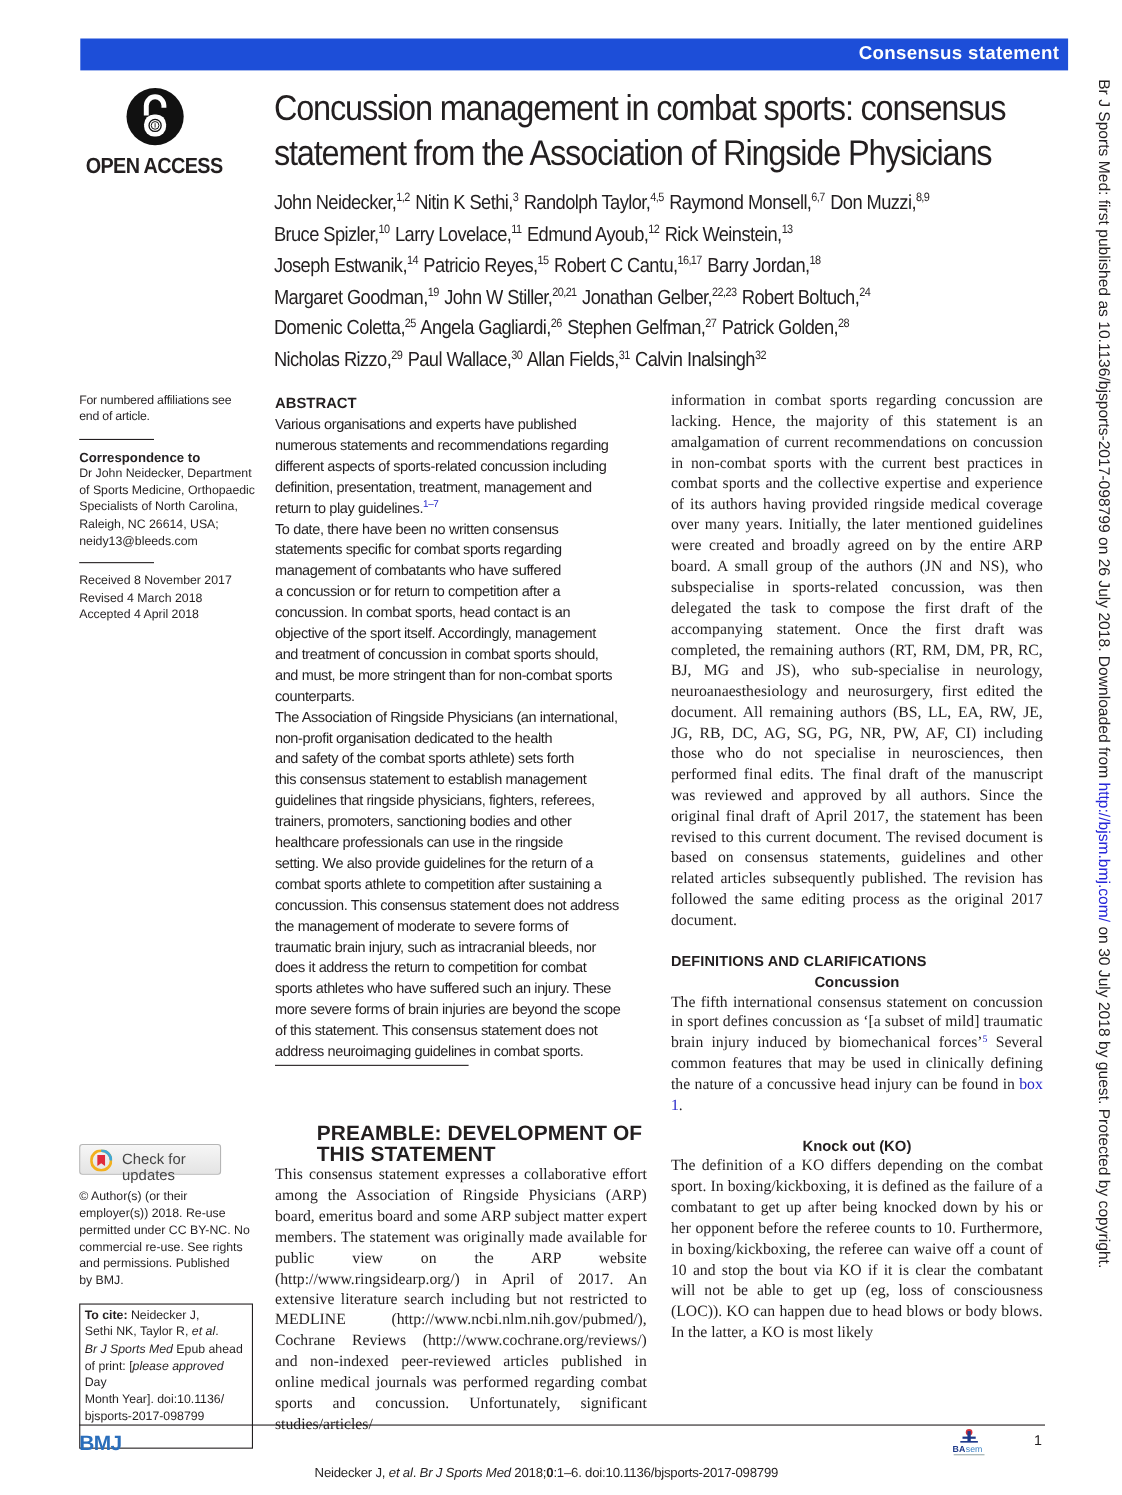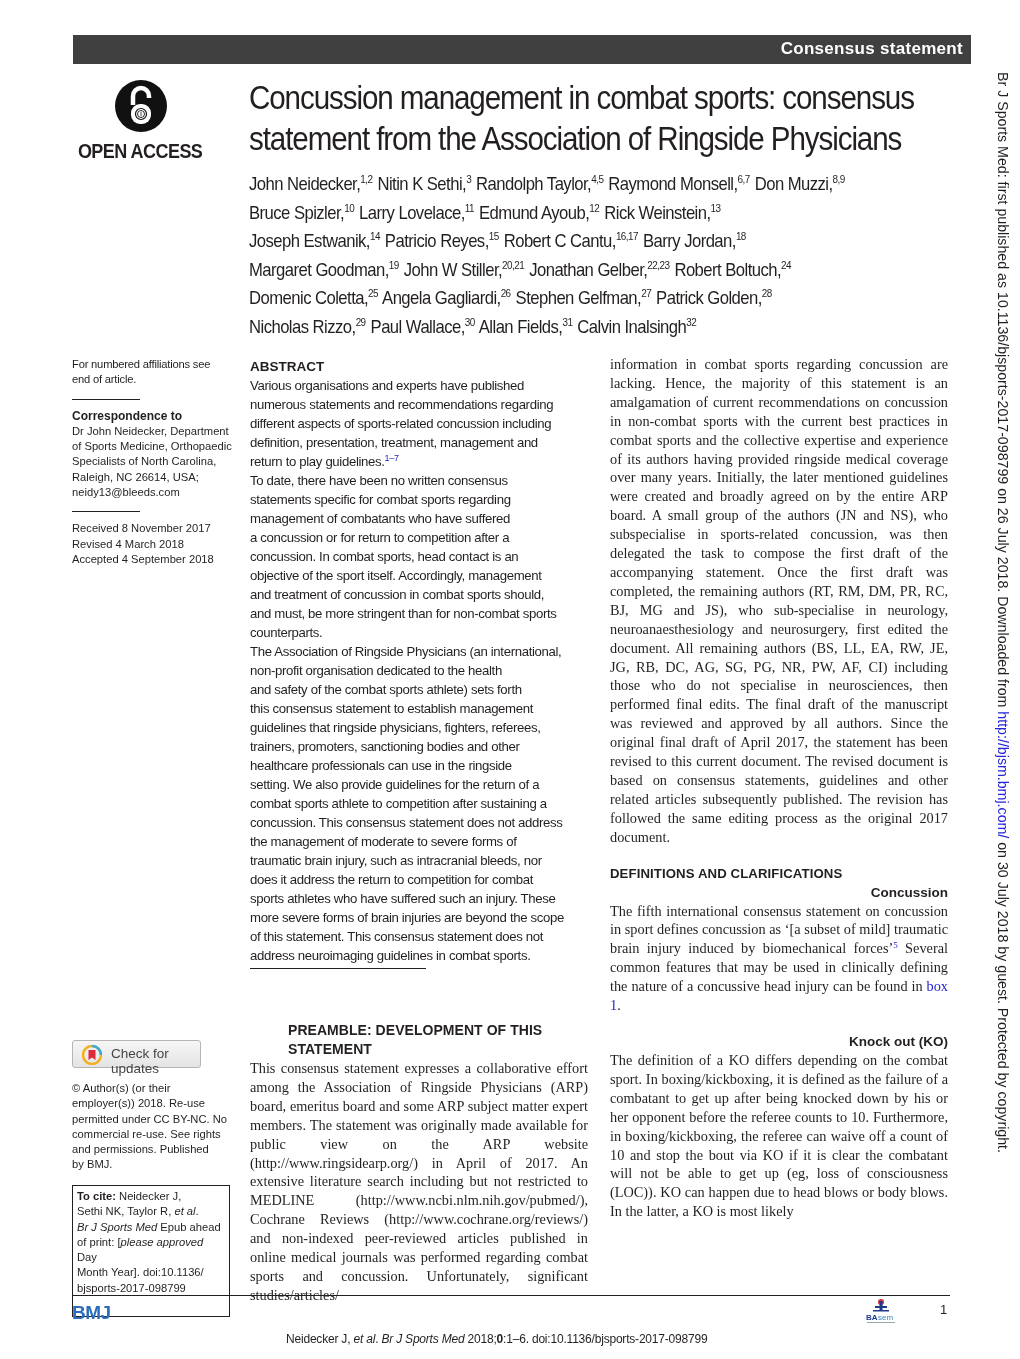--- a/index.html
+++ b/index.html
@@ -1,20 +1,20 @@
 <!DOCTYPE html>
 <html><head>
 <meta charset="utf-8">
 <style>
   html, body { margin: 0; padding: 0; background: #ffffff; }
   body { width: 1020px; height: 1359px; position: relative; overflow: hidden; color: #231f20; }
 
   .header-bar {
     position: absolute; left: 73px; top: 35px; width: 898px; height: 29px;
-    background: #404040;
+    background: #1d4ed8;
   }
   .header-bar span {
     position: absolute; right: 8px; top: 4px; color: #ffffff;
     font-family: "Liberation Sans", sans-serif; font-weight: bold; font-size: 17px; letter-spacing: 0.3px;
   }
 
   .oa { position: absolute; left: 68px; top: 78px; width: 145px; text-align: center; }
   .oa svg { display: block; margin: 0 auto; }
   .oa-label { font-family: "Liberation Sans", sans-serif; font-weight: bold; font-size: 20px; letter-spacing: -0.6px; margin-top: 6px; transform: scaleX(0.9); display: inline-block; }
 
@@ -46,21 +46,21 @@
 
   .abstract { position: absolute; left: 250px; top: 357px; width: 335px; font-family: "Liberation Sans", sans-serif; font-size: 13.2px; line-height: 19px; color: #231f20; letter-spacing: -0.35px; }
   .abstract .h { font-weight: bold; font-size: 13.5px; letter-spacing: 0; }
   .abstract p { margin: 0; }
   .abstract sup { color: #2525c8; font-size: 9px; vertical-align: 5px; line-height: 0; }
   .abs-rule { position: absolute; left: 250px; top: 968px; width: 176px; border-top: 1px solid #231f20; }
 
   .col { position: absolute; font-family: "Liberation Serif", serif; font-size: 14.3px; line-height: 18.9px; color: #231f20; text-align: justify; }
   .col p { margin: 0; }
   .h2 { font-family: "Liberation Sans", sans-serif; font-weight: bold; font-size: 13.2px; line-height: 19px; text-align: left; letter-spacing: 0.1px; }
-  .h3 { font-family: "Liberation Sans", sans-serif; font-weight: bold; font-size: 13.5px; line-height: 19px; text-align: right; }
+  .h3 { font-family: "Liberation Sans", sans-serif; font-weight: bold; font-size: 13.5px; line-height: 19px; text-align: center; }
   .col .link { color: #2525c8; }
   .col sup { color: #2525c8; font-size: 9px; vertical-align: 5px; line-height: 0; }
 
   .footer-rule { position: absolute; left: 72px; top: 1295px; width: 878px; border-top: 1px solid #231f20; }
   .bmj { position: absolute; left: 72px; top: 1302px; font-family: "Liberation Sans", sans-serif; font-weight: bold; font-size: 19px; color: #2a6ebb; letter-spacing: -0.5px; }
   .footer-cite { position: absolute; left: 286px; top: 1304px; font-family: "Liberation Sans", sans-serif; font-size: 12px; color: #231f20; letter-spacing: -0.2px; margin-top: 28px; }
   .basem { position: absolute; left: 864px; top: 1298px; width: 34px; height: 28px; }
   .pagenum { position: absolute; left: 940px; top: 1302px; font-family: "Liberation Sans", sans-serif; font-size: 13px; color: #231f20; }
 
   .vertical {
@@ -109,21 +109,21 @@
   <div>
     <div>Dr John Neidecker, Department</div>
     <div>of Sports Medicine, Orthopaedic</div>
     <div>Specialists of North Carolina,</div>
     <div>Raleigh, NC 26614, USA;</div>
     <div>neidy13@bleeds.com</div>
   </div>
   <div class="rule"></div>
   <div>Received 8 November 2017</div>
   <div>Revised 4 March 2018</div>
-  <div>Accepted 4 September 2018</div>
+  <div>Accepted 4 April 2018</div>
 </div>
 
 <div class="cfu">
   <svg width="20" height="20" viewBox="0 0 20 20">
     <circle cx="10" cy="10" r="9" fill="none" stroke="#f2b01e" stroke-width="2.5"></circle>
     <path d="M10 1 A9 9 0 0 1 19 10" fill="none" stroke="#3fa9d6" stroke-width="2.5"></path>
     <path d="M6.5 5 h7 v10 l-3.5 -2.5 l-3.5 2.5 z" fill="#e02a3b"></path>
   </svg>
   <span>Check for updates</span>
 </div>
@@ -148,21 +148,21 @@
 
 <div class="abstract">
   <div class="h">ABSTRACT</div>
   <p id="abs-p1"><span>Various organisations and experts have published</span><br><span>numerous statements and recommendations regarding</span><br><span>different aspects of sports-related concussion including</span><br><span>definition, presentation, treatment, management and</span><br><span>return to play guidelines.</span><sup>1–7</sup></p>
   <p id="abs-p2"><span>To date, there have been no written consensus</span><br><span>statements specific for combat sports regarding</span><br><span>management of combatants who have suffered</span><br><span>a concussion or for return to competition after a</span><br><span>concussion. In combat sports, head contact is an</span><br><span>objective of the sport itself. Accordingly, management</span><br><span>and treatment of concussion in combat sports should,</span><br><span>and must, be more stringent than for non-combat sports</span><br><span>counterparts.</span></p>
   <p id="abs-p3"><span>The Association of Ringside Physicians (an international,</span><br><span>non-profit organisation dedicated to the health</span><br><span>and safety of the combat sports athlete) sets forth</span><br><span>this consensus statement to establish management</span><br><span>guidelines that ringside physicians, fighters, referees,</span><br><span>trainers, promoters, sanctioning bodies and other</span><br><span>healthcare professionals can use in the ringside</span><br><span>setting. We also provide guidelines for the return of a</span><br><span>combat sports athlete to competition after sustaining a</span><br><span>concussion. This consensus statement does not address</span><br><span>the management of moderate to severe forms of</span><br><span>traumatic brain injury, such as intracranial bleeds, nor</span><br><span>does it address the return to competition for combat</span><br><span>sports athletes who have suffered such an injury. These</span><br><span>more severe forms of brain injuries are beyond the scope</span><br><span>of this statement. This consensus statement does not</span><br><span>address neuroimaging guidelines in combat sports.</span></p>
 </div>
 <div class="abs-rule"></div>
 
 <div class="col" style="left:250px; top:1021px; width:338px;">
-  <div class="h2" style="font-size:14px; letter-spacing:0.05px;padding-left:38px;">PREAMBLE: DEVELOPMENT OF THIS STATEMENT</div>
+  <div class="h2" style="font-size:19px; letter-spacing:0.05px;padding-left:38px;">PREAMBLE: DEVELOPMENT OF THIS STATEMENT</div>
   <p style="hyphens:auto;">This consensus statement expresses a collaborative effort among the Association of Ringside Physicians (ARP) board, emeritus board and some ARP subject matter expert members. The statement was originally made available for public view on the ARP website (http://www.ringsidearp.org/) in April of 2017. An extensive literature search including but not restricted to MEDLINE (http://www.ncbi.nlm.nih.gov/pubmed/), Cochrane Reviews (http://www.cochrane.org/reviews/) and non-indexed peer-reviewed articles published in online medical journals was performed regarding combat sports and concussion. Unfortunately, significant studies/articles/</p>
 </div>
 
 <div class="col" style="left:610px; top:355px; width:338px;">
   <p>information in combat sports regarding concussion are lacking. Hence, the majority of this statement is an amalgamation of current recommendations on concussion in non-combat sports with the current best practices in combat sports and the collective expertise and experience of its authors having provided ringside medical coverage over many years. Initially, the later mentioned guidelines were created and broadly agreed on by the entire ARP board. A small group of the authors (JN and NS), who subspecialise in sports-related concussion, was then delegated the task to compose the first draft of the accompanying statement. Once the first draft was completed, the remaining authors (RT, RM, DM, PR, RC, BJ, MG and JS), who sub-specialise in neurology, neuroanaesthesiology and neurosurgery, first edited the document. All remaining authors (BS, LL, EA, RW, JE, JG, RB, DC, AG, SG, PG, NR, PW, AF, CI) including those who do not specialise in neurosciences, then performed final edits. The final draft of the manuscript was reviewed and approved by all authors. Since the original final draft of April 2017, the statement has been revised to this current document. The revised document is based on consensus statements, guidelines and other related articles subsequently published. The revision has followed the same editing process as the original 2017 document.</p>
   <div style="height:17px"></div>
   <div class="h2">DEFINITIONS AND CLARIFICATIONS</div>
   <div class="h3">Concussion</div>
   <p><span>The fifth international consensus statement on concussion in sport defines concussion as ‘[a subset of mild] traumatic brain injury induced by biomechanical forces’</span><sup>5</sup><span> Several common features that may be used in clinically defining the nature of a concussive head injury can be found in </span><span class="link">box 1</span><span>.</span></p>
   <div style="height:17px"></div>

